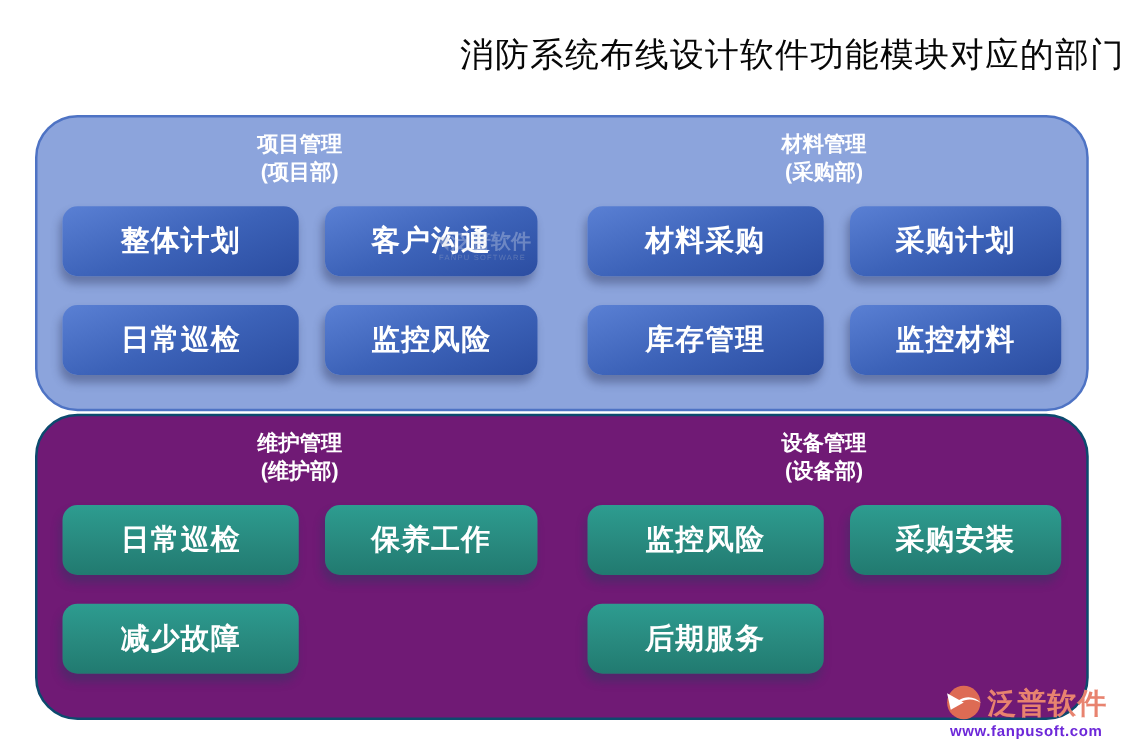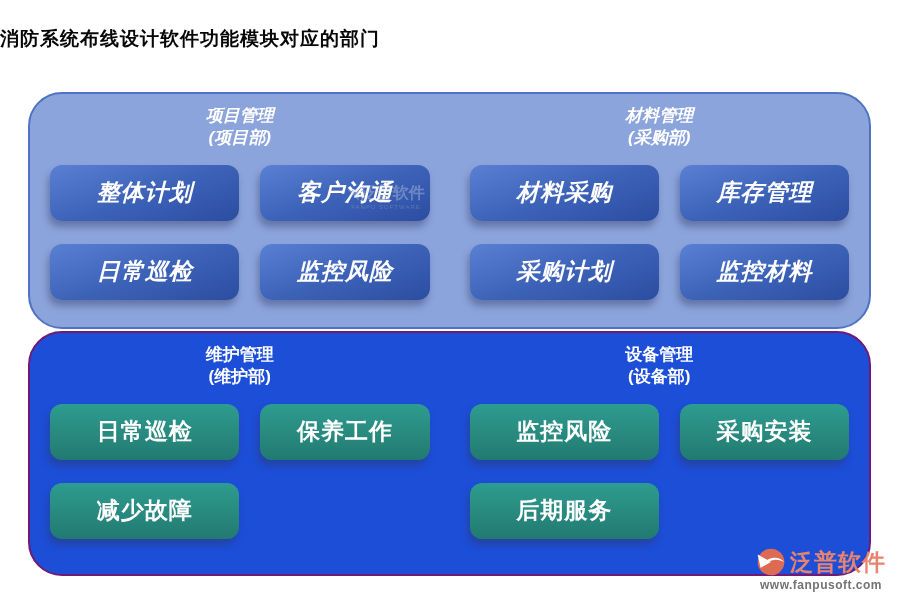--- a/index.html
+++ b/index.html
@@ -2,31 +2,31 @@
 <html><head>
 <meta charset="utf-8">
 <style>
   html,body{margin:0;padding:0;background:#ffffff;}
   .canvas{
     position:relative;width:900px;height:600px;background:#ffffff;overflow:hidden;
     font-family:"Liberation Sans","DejaVu Sans",sans-serif;
   }
   .title{
     position:absolute;top:26px;left:0;width:100%;margin:0;
-    text-align:left;font-size:19px;font-weight:700;color:#070707;letter-spacing:1px;
+    text-align:right;font-size:27px;font-weight:400;color:#070707;letter-spacing:1px;
   }
   .panel{
     position:absolute;left:28px;width:843px;box-sizing:border-box;
     border-radius:34px;display:grid;grid-template-columns:1fr 1fr;
   }
   .panel-top{
-    top:92px;height:237px;background:#8CA4DC;border:2px solid #4E73C4;font-style:italic;
+    top:92px;height:237px;background:#8CA4DC;border:2px solid #4E73C4;
   }
   .panel-bottom{
-    top:331px;height:245px;background:#1d4ed8;border:2px solid #701a75;
+    top:331px;height:245px;background:#701a75;border:2px solid #0c4a6e;
   }
   .section{display:flex;flex-direction:column;min-width:0;}
   .sec-head{
     margin-top:11px;text-align:center;color:#ffffff;font-weight:bold;
     font-size:17px;line-height:1.32;
   }
   .sec-head span{display:block;}
   .btn-grid{
     margin:15px 20px 0 20px;display:grid;grid-template-columns:1.12fr 1fr;
     column-gap:21px;row-gap:23px;
@@ -49,21 +49,21 @@
   .watermark .wm-row{display:flex;align-items:center;justify-content:center;gap:2px;}
   .watermark .wm-mark{font-size:15px;color:#c7cdda;}
   .watermark .wm-text{font-size:16px;font-weight:bold;}
   .watermark .wm-sub{display:block;font-size:6px;letter-spacing:1px;color:#aeb6c8;}
   .brand{
     position:absolute;right:14px;bottom:8px;display:flex;flex-direction:column;
     align-items:center;line-height:1.05;cursor:pointer;
   }
   .brand-row{display:flex;align-items:center;gap:4px;}
   .brand-name{font-size:23px;font-weight:bold;color:#E8836F;letter-spacing:1px;}
-  .brand-url{font-size:12px;font-weight:bold;color:#737373;margin-top:2px;letter-spacing:0.5px;}
+  .brand-url{font-size:12px;font-weight:bold;color:#6d28d9;margin-top:2px;letter-spacing:0.5px;}
 </style>
 </head>
 <body>
 
 <div class="canvas">
 
   <h1 class="title">消防系统布线设计软件功能模块对应的部门</h1>
 
   <section class="panel panel-top">
     <div class="section">
@@ -78,22 +78,22 @@
         <div class="btn btn-blue">监控风险</div>
       </div>
     </div>
     <div class="section">
       <div class="sec-head">
         <span>材料管理</span>
         <span>(采购部)</span>
       </div>
       <div class="btn-grid">
         <div class="btn btn-blue">材料采购</div>
+        <div class="btn btn-blue">采购计划</div>
         <div class="btn btn-blue">库存管理</div>
-        <div class="btn btn-blue">采购计划</div>
         <div class="btn btn-blue">监控材料</div>
       </div>
     </div>
   </section>
 
   <section class="panel panel-bottom">
     <div class="section">
       <div class="sec-head">
         <span>维护管理</span>
         <span>(维护部)</span>

